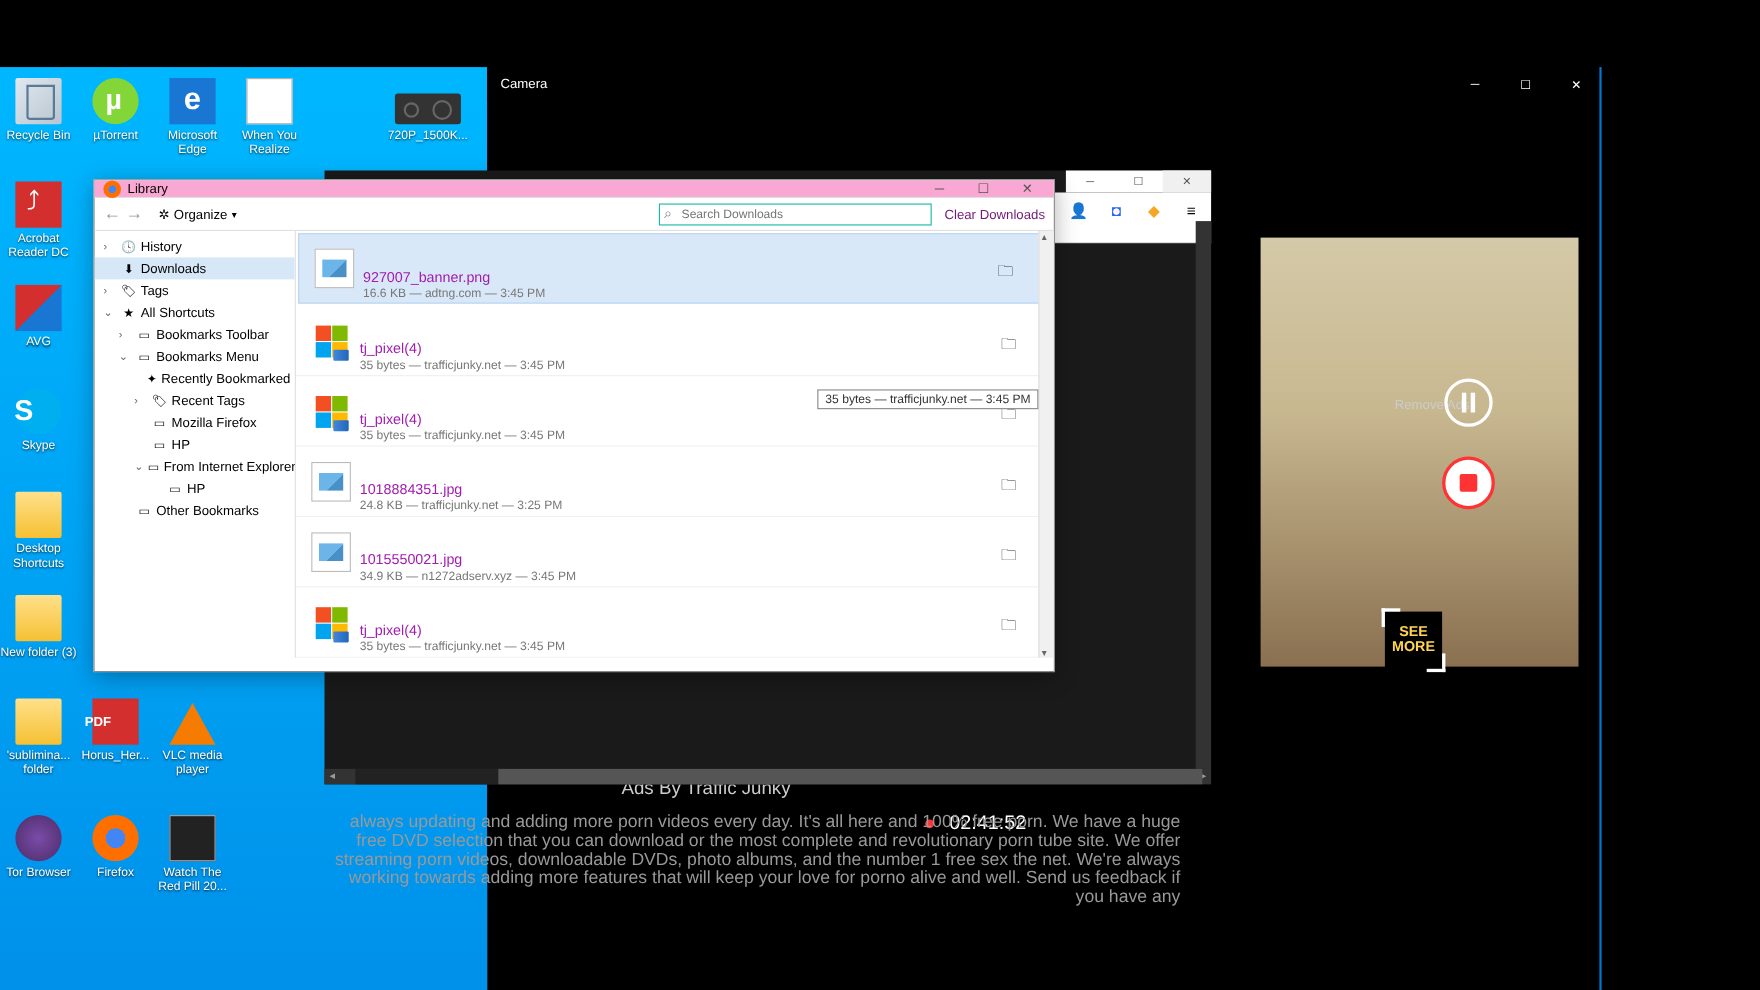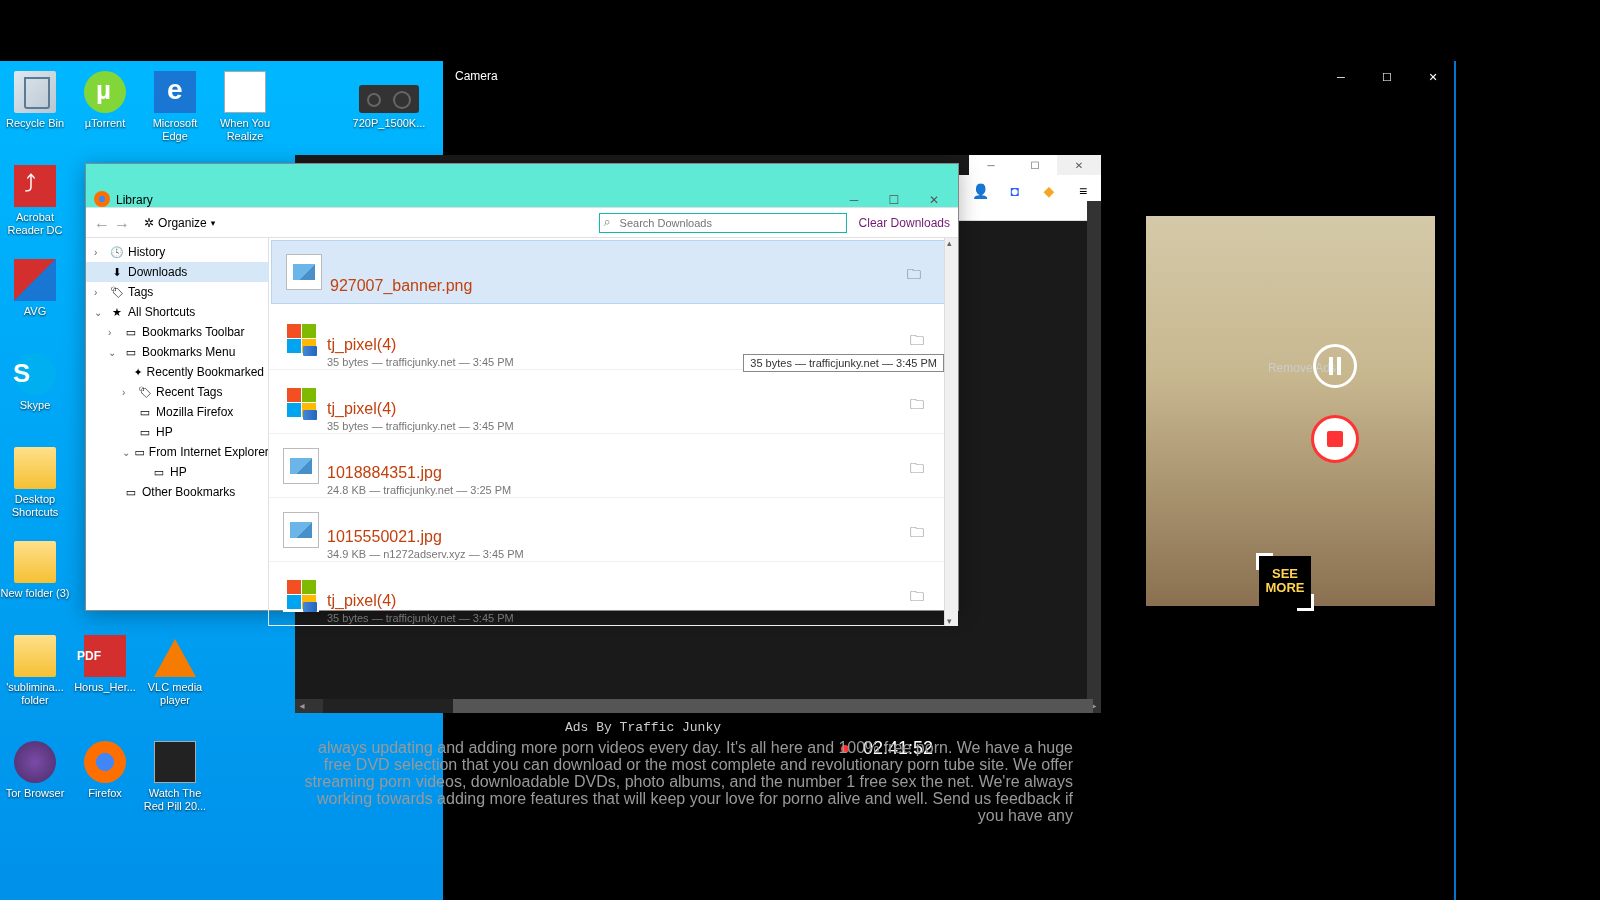--- a/index.html
+++ b/index.html
@@ -51,31 +51,31 @@
 .remove-ads{position:absolute;right:120px;top:300px;color:#ccc;font-size:12px;}
 
 
 .browser-back { position:absolute; left:295px; top:155px; width:806px; height:558px; background:#1a1a1a; }
 .browser-tb { height:46px; background:#fff; border-bottom:1px solid #ddd; }
 .browser-wc { position:absolute; right:0; top:0; height:20px; background:#fff; display:flex;}
 .browser-wc span{width:44px;display:flex;align-items:center;justify-content:center;font-size:10px;color:#555;}
 .browser-wc span:last-child{background:#f0f0f0;}
 .browser-icons{position:absolute;right:8px;top:26px;display:flex;gap:14px;align-items:center;}
 .bicon{width:20px;height:20px;display:flex;align-items:center;justify-content:center;font-size:14px;}
-.ads-text{position:absolute;left:270px;top:565px;color:#ccc;font-size:13px;font-family:Liberation Mono, monospace;}
+.ads-text{position:absolute;left:270px;top:552px;color:#ccc;font-size:17px;}
 .body-text{position:absolute;left:0;top:578px;right:22px;color:#999;font-size:16px;line-height:17px;padding:6px;text-align:right;}
 .hscroll{position:absolute;left:0;bottom:0;right:0;height:14px;background:#333;display:flex;align-items:center;}
 .hscroll-track{flex:1;height:14px;background:#222;margin:0 14px;position:relative;}
 .hscroll-thumb{position:absolute;left:130px;width:640px;height:14px;background:#555;}
 .hscroll-btn{width:14px;height:14px;color:#999;text-align:center;font-size:10px;line-height:14px;}
 .vscroll{position:absolute;right:0;top:46px;bottom:14px;width:14px;background:#333;}
 
 
 .lib-win { position:absolute; left:85px; top:163px; width:874px; height:448px; background:#fff; border:1px solid #888; box-shadow:0 4px 20px rgba(0,0,0,.3); }
-.lib-title { height:44px; background:#5eead4; border-bottom:1px solid #e0e0e0; display:flex; align-items:flex-end; padding:0 8px; font-size:12px;}
+.lib-title { height:16px; background:#f9a8d4; border-bottom:1px solid #e0e0e0; display:flex; align-items:flex-start; padding:0 8px; font-size:12px;}
 .ffico{width:16px;height:16px;background:radial-gradient(circle,#4285f4 30%,#ff6f00 30%);border-radius:50%;margin-right:6px;}
 .lib-wc{margin-left:auto;display:flex;gap:20px;padding-right:6px;}
 .lib-wc span{width:20px;text-align:center;font-size:12px;color:#555;cursor:default;}
 .lib-toolbar{height:30px;border-bottom:1px solid #e0e0e0;display:flex;align-items:center;padding:0 8px;font-size:12px;}
 .lib-nav{display:flex;gap:4px;color:#999;}
 .lib-nav span{font-size:16px;}
 .organize{margin-left:14px;display:flex;align-items:center;gap:4px;cursor:default;}
 .lib-search{margin-left:auto;width:248px;height:20px;border:1px solid #14b8a6;font-size:11px;padding:0 4px 0 20px;background:#fff;position:relative;}
 .lib-search-wrap{position:relative;margin-left:auto;}
 .lib-search-wrap::before{content:'⌕';position:absolute;left:5px;top:1px;font-size:13px;color:#888;z-index:1;}
@@ -94,21 +94,21 @@
 .lib-vscroll::before{content:'▴';position:absolute;top:0;left:2px;font-size:9px;color:#666;}
 .lib-vscroll::after{content:'▾';position:absolute;bottom:0;left:2px;font-size:9px;color:#666;}
 .dl-item{height:64px;border-bottom:1px solid #f0f0f0;display:flex;align-items:center;padding:0 28px 0 14px;position:relative;}
 .dl-item.sel{background:#d8e8f8;margin:2px;border:1px solid #b8d4f0;}
 .dl-icon{width:36px;height:36px;margin-right:8px;background:#fff;border:1px solid #bbb;display:flex;align-items:center;justify-content:center;}
 .dl-icon.img-t::after{content:'';width:22px;height:16px;background:linear-gradient(135deg,#6bb5e8 60%,#4a90c8 60%);}
 .dl-icon.exe-t{border:none;position:relative;}
 .dl-icon.exe-t::before{content:'';position:absolute;left:4px;top:4px;width:14px;height:14px;background:#f25022;box-shadow:15px 0 0 #7fba00,0 15px 0 #00a4ef,15px 15px 0 #ffb900;}
 .dl-icon.exe-t::after{content:'';position:absolute;right:2px;bottom:0;width:14px;height:10px;background:linear-gradient(90deg,#4488dd,#2266bb);border-radius:1px;}
 .dl-info{flex:1;}
-.dl-name{font-size:16px;color:#c2410c;margin-top:28px;}
+.dl-name{font-size:13px;color:#a21caf;margin-top:28px;}
 .dl-meta{font-size:11px;color:#777;margin-top:2px;}
 .dl-folder{width:20px;height:16px;color:#333;font-size:14px;}
 .tooltip{position:absolute;background:#fff;border:1px solid #888;padding:2px 6px;font-size:11px;color:#333;z-index:10;}
 
 .new-folder-r { position:absolute; right:34px; top:74px; width:70px; text-align:center; color:#fff; font-size:11px; }
 .new-folder-r .img{width:42px;height:42px;margin:0 auto 4px;background:linear-gradient(180deg,#ffe08a,#f5c033);border-radius:2px;}
 </style>
 </head>
 <body>
 
@@ -327,20 +327,21 @@
           <span class="tree-arrow"></span>
           <span class="tree-icon">▭</span>
           <span>Other Bookmarks</span>
         </div>
       </div>
     <div class="lib-list" id="lib-list">
       <div class="dl-item sel">
           <div class="dl-icon img-t"></div>
           <div class="dl-info">
             <div class="dl-name">927007_banner.png</div>
+            <div class="dl-meta">16.6 KB — adtng.com — 3:45 PM</div>
           </div>
           <div class="dl-folder">🗀</div>
         </div>
         <div class="dl-item">
           <div class="dl-icon exe-t"></div>
           <div class="dl-info">
             <div class="dl-name">tj_pixel(4)</div>
             <div class="dl-meta">35 bytes — trafficjunky.net — 3:45 PM</div>
           </div>
           <div class="dl-folder">🗀</div>

